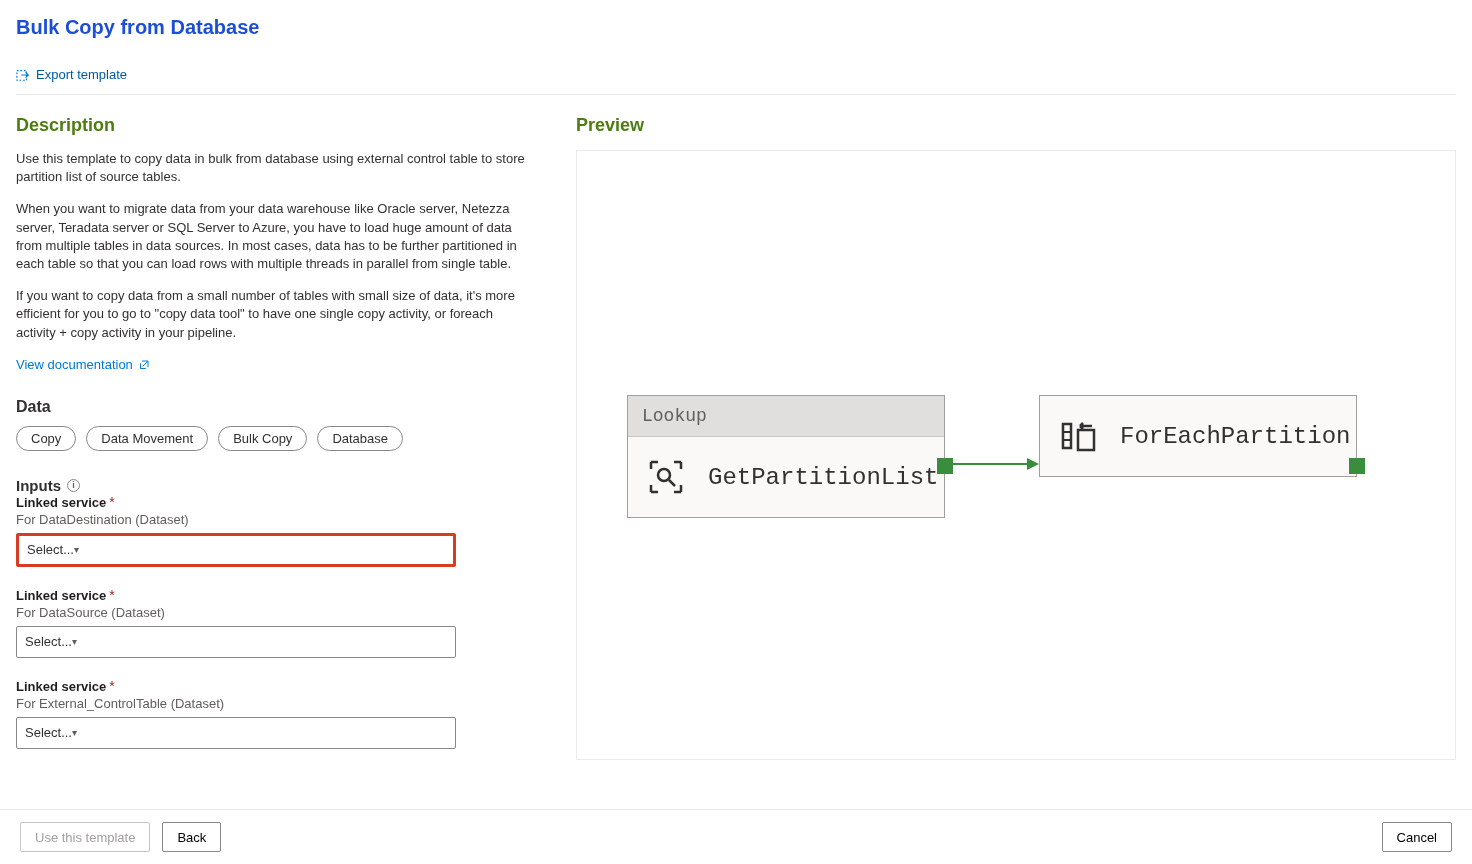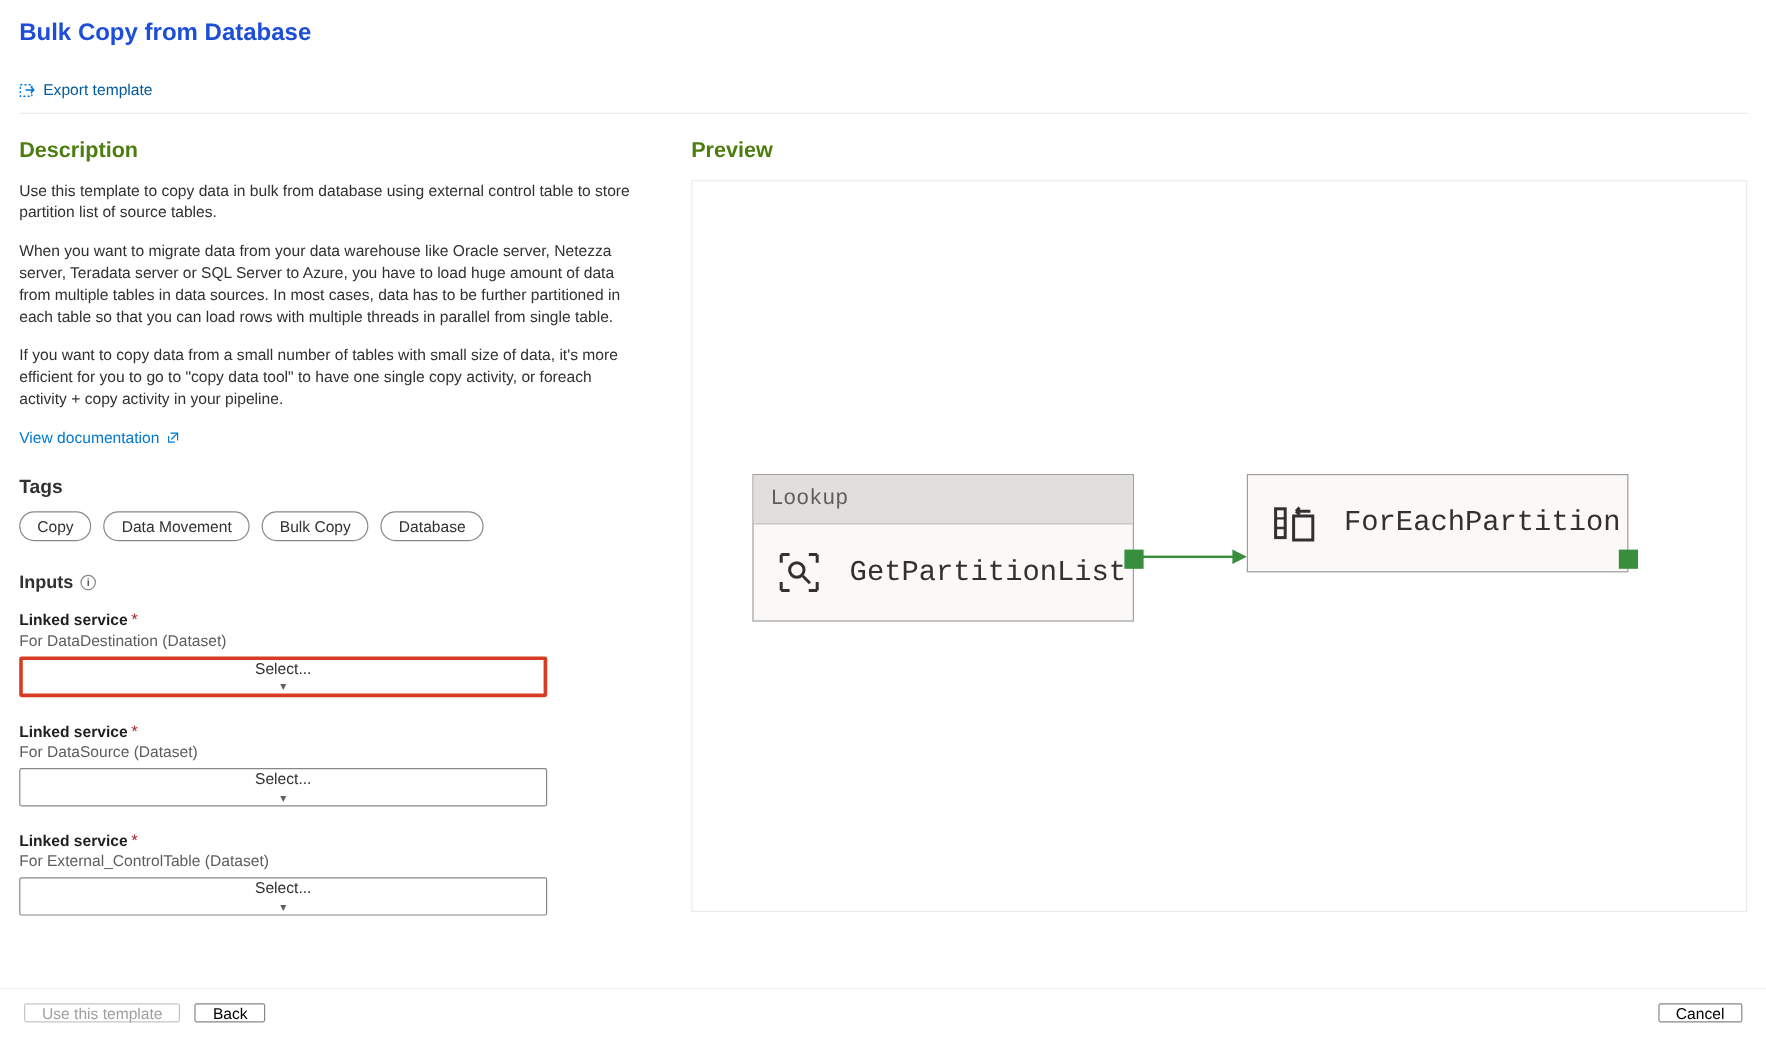--- a/index.html
+++ b/index.html
@@ -75,21 +75,21 @@
     border-radius: 16px;
     padding: 4px 14px;
     font-size: 13px;
     cursor: pointer;
     color: #323130;
     background: #fff;
   }
   .inputs-heading {
     font-size: 15px;
     font-weight: 600;
-    margin-bottom: 14px;
+    margin-bottom: 0;
     display: inline-flex;
     align-items: center;
     gap: 6px;
   }
   .info-icon {
     width: 13px; height: 13px;
     border: 1px solid #8a8886;
     border-radius: 50%;
     display: inline-flex;
     align-items: center;
@@ -111,26 +111,25 @@
     margin-top: 2px;
   }
   .select-box {
     width: 440px;
     height: 32px;
     border: 1px solid #8a8886;
     border-radius: 2px;
     background: #fff;
     display: flex;
     align-items: center;
-    justify-content: space-between;
+    justify-content: flex-start;
     padding: 0 8px;
     font-size: 13px;
     color: #323130;
     cursor: pointer;
-    flex-direction: column;
   }
   .select-box.highlighted {
     border: 3px solid #d83b23;
     height: 34px;
   }
   .chevron {
     color: #605e5c;
     font-size: 10px;
   }
   .preview-box {
@@ -188,21 +187,21 @@
     padding: 12px 20px;
     border-top: 1px solid #edebe9;
     background: #fff;
     display: flex;
     justify-content: space-between;
     align-items: center;
     width: 1472px;
   }
   .footer-left { display: flex; gap: 12px; }
   .btn {
-    height: 16px;
+    height: 30px;
     padding: 0 14px;
     border: 1px solid #8a8886;
     background: #fff;
     font-size: 13px;
     cursor: pointer;
     border-radius: 2px;
   }
   .btn-disabled {
     color: #a19f9d;
     border-color: #c8c6c4;
@@ -237,21 +236,21 @@
       <span>View documentation</span>
       <span>
         <svg width="12" height="12" viewBox="0 0 16 16">
             <path d="M4 4 H12 V12" fill="none" stroke="#0078d4" stroke-width="1.3"></path>
             <path d="M12 4 L5 11" stroke="#0078d4" stroke-width="1.3"></path>
             <path d="M2 7 V14 H9" fill="none" stroke="#0078d4" stroke-width="1.3"></path>
           </svg>
       </span>
     </a>
 
-    <h3 class="tags-heading">Tags</h3>
+    <h3 class="tags-heading">Data</h3>
     <div class="tags-row">
       <span class="tag-pill">Copy</span>
       <span class="tag-pill">Data Movement</span>
       <span class="tag-pill">Bulk Copy</span>
       <span class="tag-pill">Database</span>
     </div>
 
     <h3 class="inputs-heading">
       <span>Inputs</span>
       <span class="info-icon">i</span>

